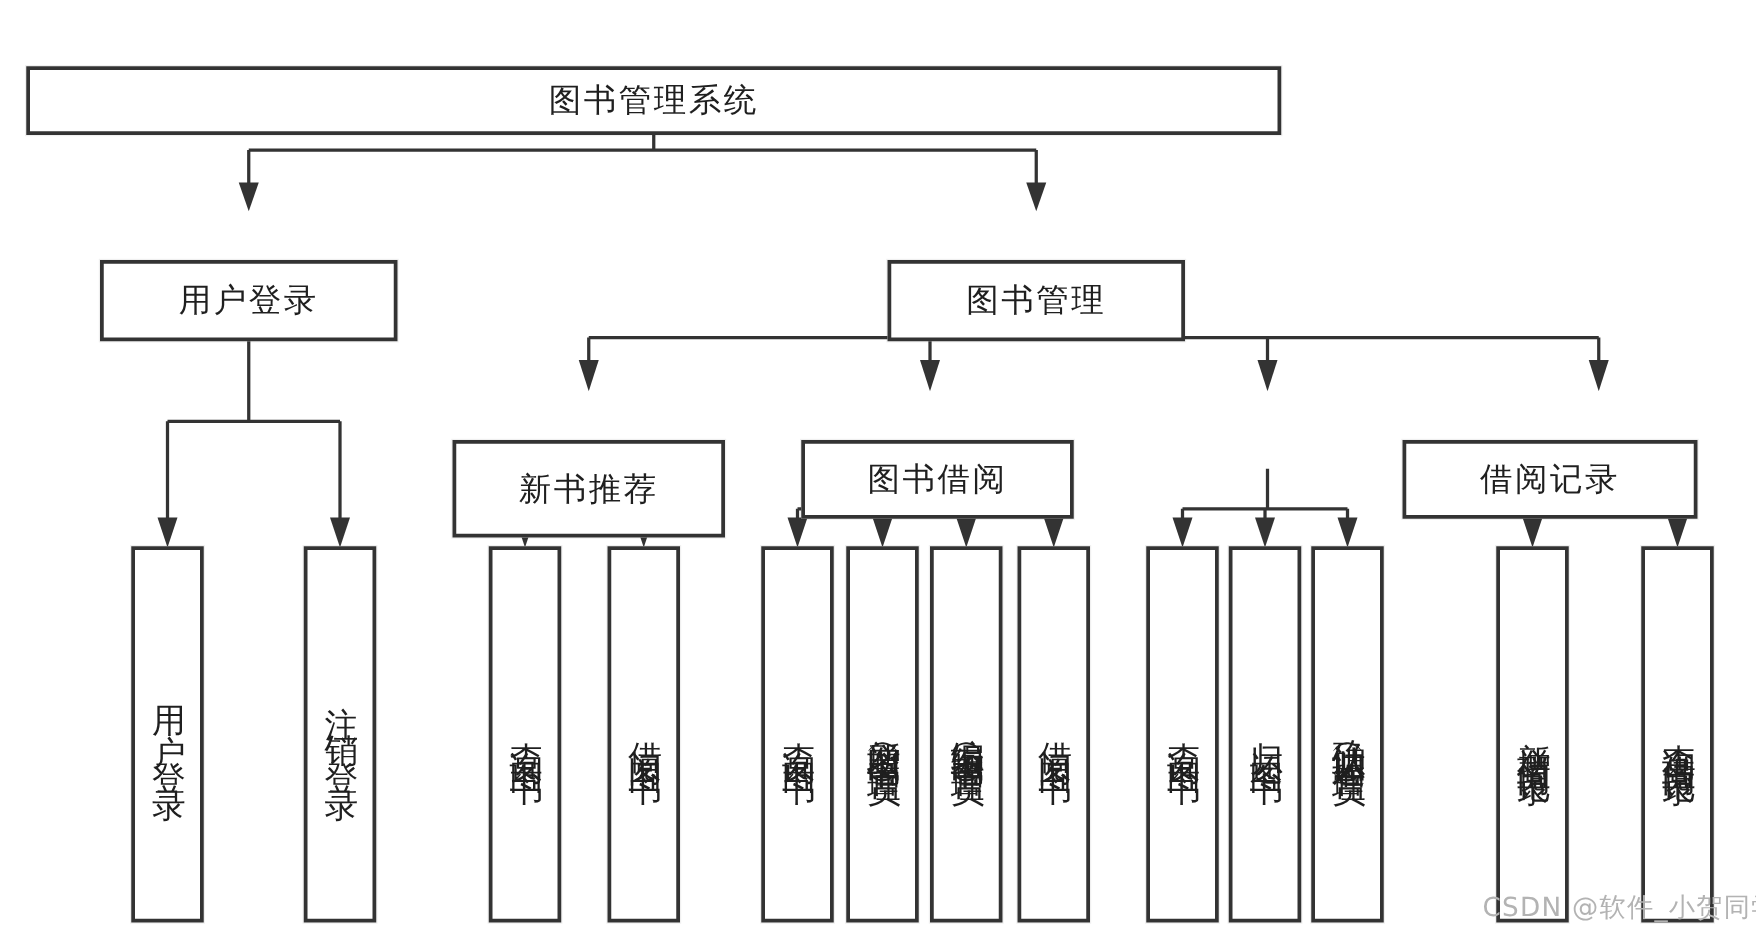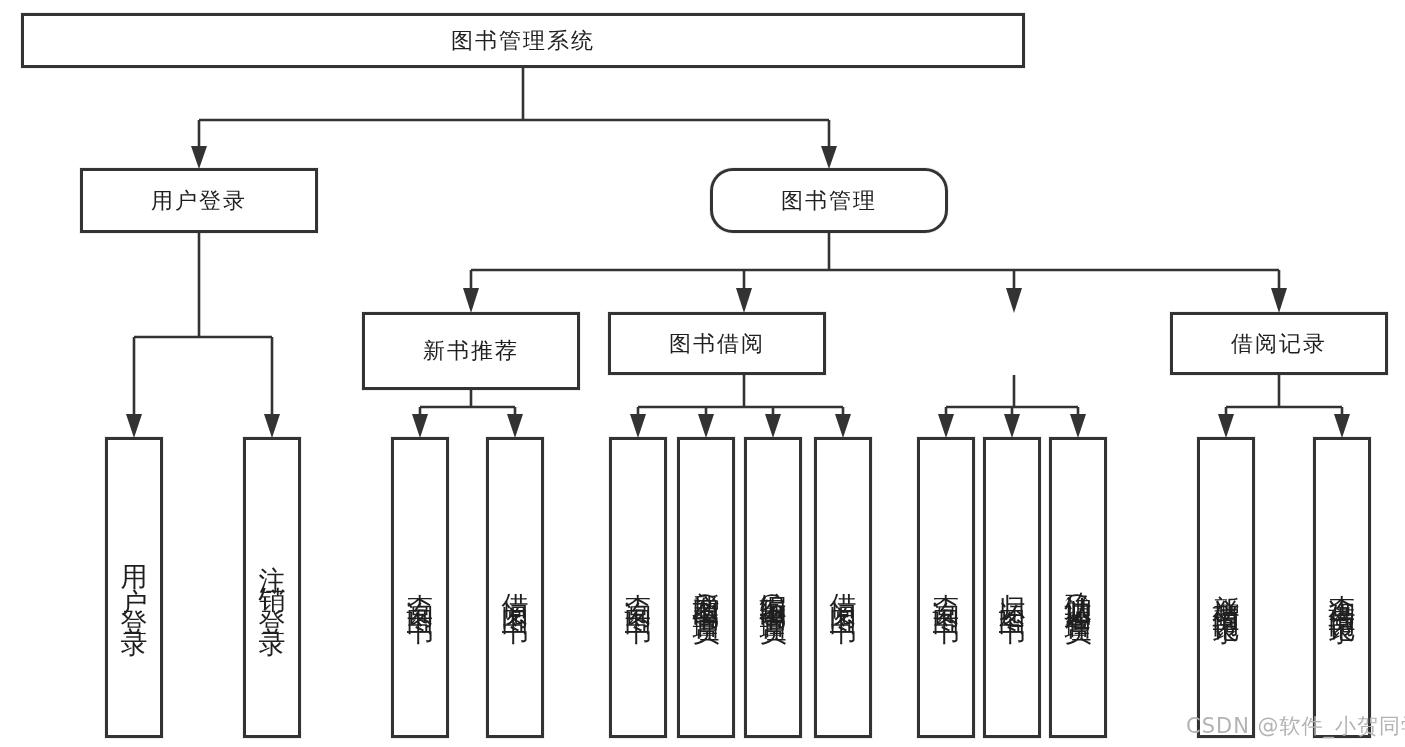--- a/index.html
+++ b/index.html
@@ -32,24 +32,25 @@
   }
   .hbox {
     position: absolute;
     z-index: 2;
     box-sizing: border-box;
     border: 3px solid var(--color-line, #333333);
     background: #ffffff;
     display: flex;
     align-items: center;
     justify-content: center;
-    font-size: 22px;
+    font-size: 26px;
     letter-spacing: 2px;
     color: var(--color-text, #1f1f1f);
     box-shadow: 0 0 0 1px rgba(0,0,0,0.06);
+    margin-top: 40px;
   }
   .vbox {
     position: absolute;
     z-index: 2;
     top: 437px;
     width: 58px;
     height: 301px;
     box-sizing: border-box;
     border: 3px solid var(--color-line, #333333);
     background: #ffffff;
@@ -115,25 +116,25 @@
     <polygon points="1070,414 1086,414 1078,438"></polygon>
 
     <path d="M1279,375 V407 M1226,407 H1342 M1226,407 V416 M1342,407 V416"></path>
     <polygon points="1218,414 1234,414 1226,438"></polygon>
     <polygon points="1334,414 1350,414 1342,438"></polygon>
   </svg>
 
   <div class="hbox" style="left:21px; top:13px; width:1004px; height:55px;">图书管理系统</div>
 
   <div class="hbox" style="left:80px; top:168px; width:238px; height:65px;">用户登录</div>
-  <div class="hbox" style="left:710px; top:168px; width:238px; height:65px;border-radius:23px;">图书管理</div>
+  <div class="hbox" style="left:710px; top:168px; width:238px; height:65px;">图书管理</div>
 
   <div class="hbox" style="left:362px; top:312px; width:218px; height:78px;">新书推荐</div>
-  <div class="hbox" style="left:608px; top:312px; width:218px; height:63px;">图书借阅</div>
-  <div class="hbox" style="left:1170px; top:312px; width:218px; height:63px;">借阅记录</div>
+  <div class="hbox" style="left:641px; top:312px; width:218px; height:63px;">图书借阅</div>
+  <div class="hbox" style="left:1122px; top:312px; width:236px; height:63px;">借阅记录</div>
 
   <div class="vbox ls-left" style="left:105px;">用户登录</div>
   <div class="vbox ls-left" style="left:243px;">注销登录</div>
 
   <div class="vbox ls-four" style="left:391px;">查询图书</div>
   <div class="vbox ls-four" style="left:486px;">借阅图书</div>
 
   <div class="vbox ls-four" style="left:609px;">查询图书</div>
   <div class="vbox ls-tight" style="left:677px;">新增图书（管理员）</div>
   <div class="vbox ls-tight" style="left:744px;">编辑图书（管理员）</div>

